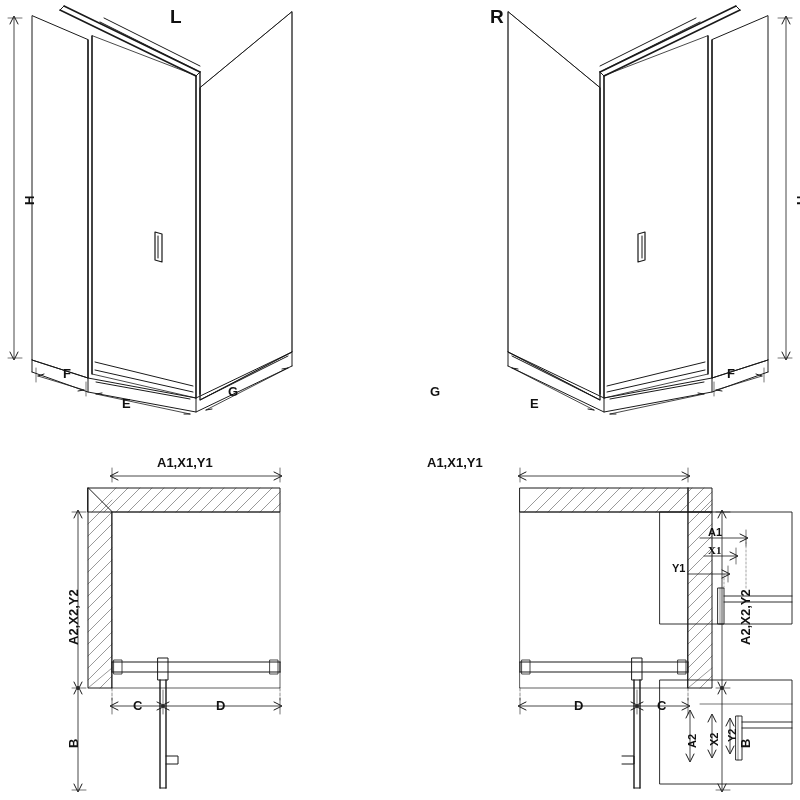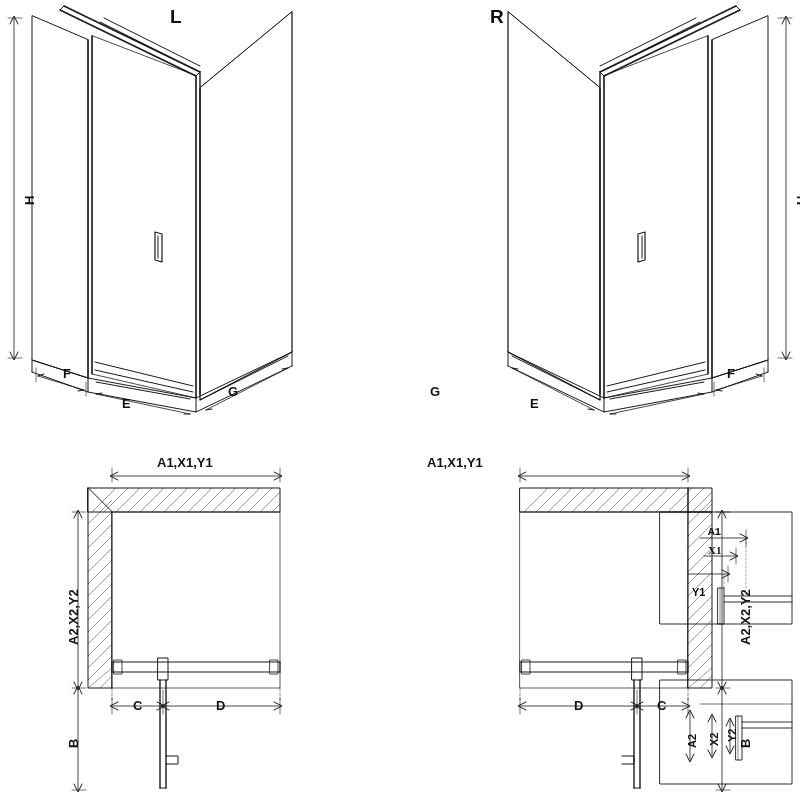--- a/index.html
+++ b/index.html
@@ -376,21 +376,21 @@
 <div class="lbl mid rot" style="left:738px;top:645px;">A2,X2,Y2</div>
 
 <div class="lbl mid rot" style="left:66px;top:748px;">B</div>
 <div class="lbl mid rot" style="left:738px;top:748px;">B</div>
 
 <div class="lbl mid" style="left:133px;top:698px;">C</div>
 <div class="lbl mid" style="left:216px;top:698px;">D</div>
 <div class="lbl mid" style="left:574px;top:698px;">D</div>
 <div class="lbl mid" style="left:657px;top:698px;">C</div>
 
-<div class="lbl sml" style="left:708px;top:526px;font-family:Liberation Mono, monospace;">A1</div>
+<div class="lbl sml" style="left:708px;top:526px;">A1</div>
 <div class="lbl sml" style="left:708px;top:544px;font-family:Liberation Serif, serif;">X1</div>
-<div class="lbl sml" style="left:692px;top:562px;margin-top:24px;">Y1</div>
+<div class="lbl sml" style="left:672px;top:562px;">Y1</div>
 
 <div class="lbl sml rot" style="left:686px;top:748px;">A2</div>
 <div class="lbl sml rot" style="left:708px;top:746px;">X2</div>
 <div class="lbl sml rot" style="left:726px;top:742px;">Y2</div>
 
 </div>
 
 </body></html>

